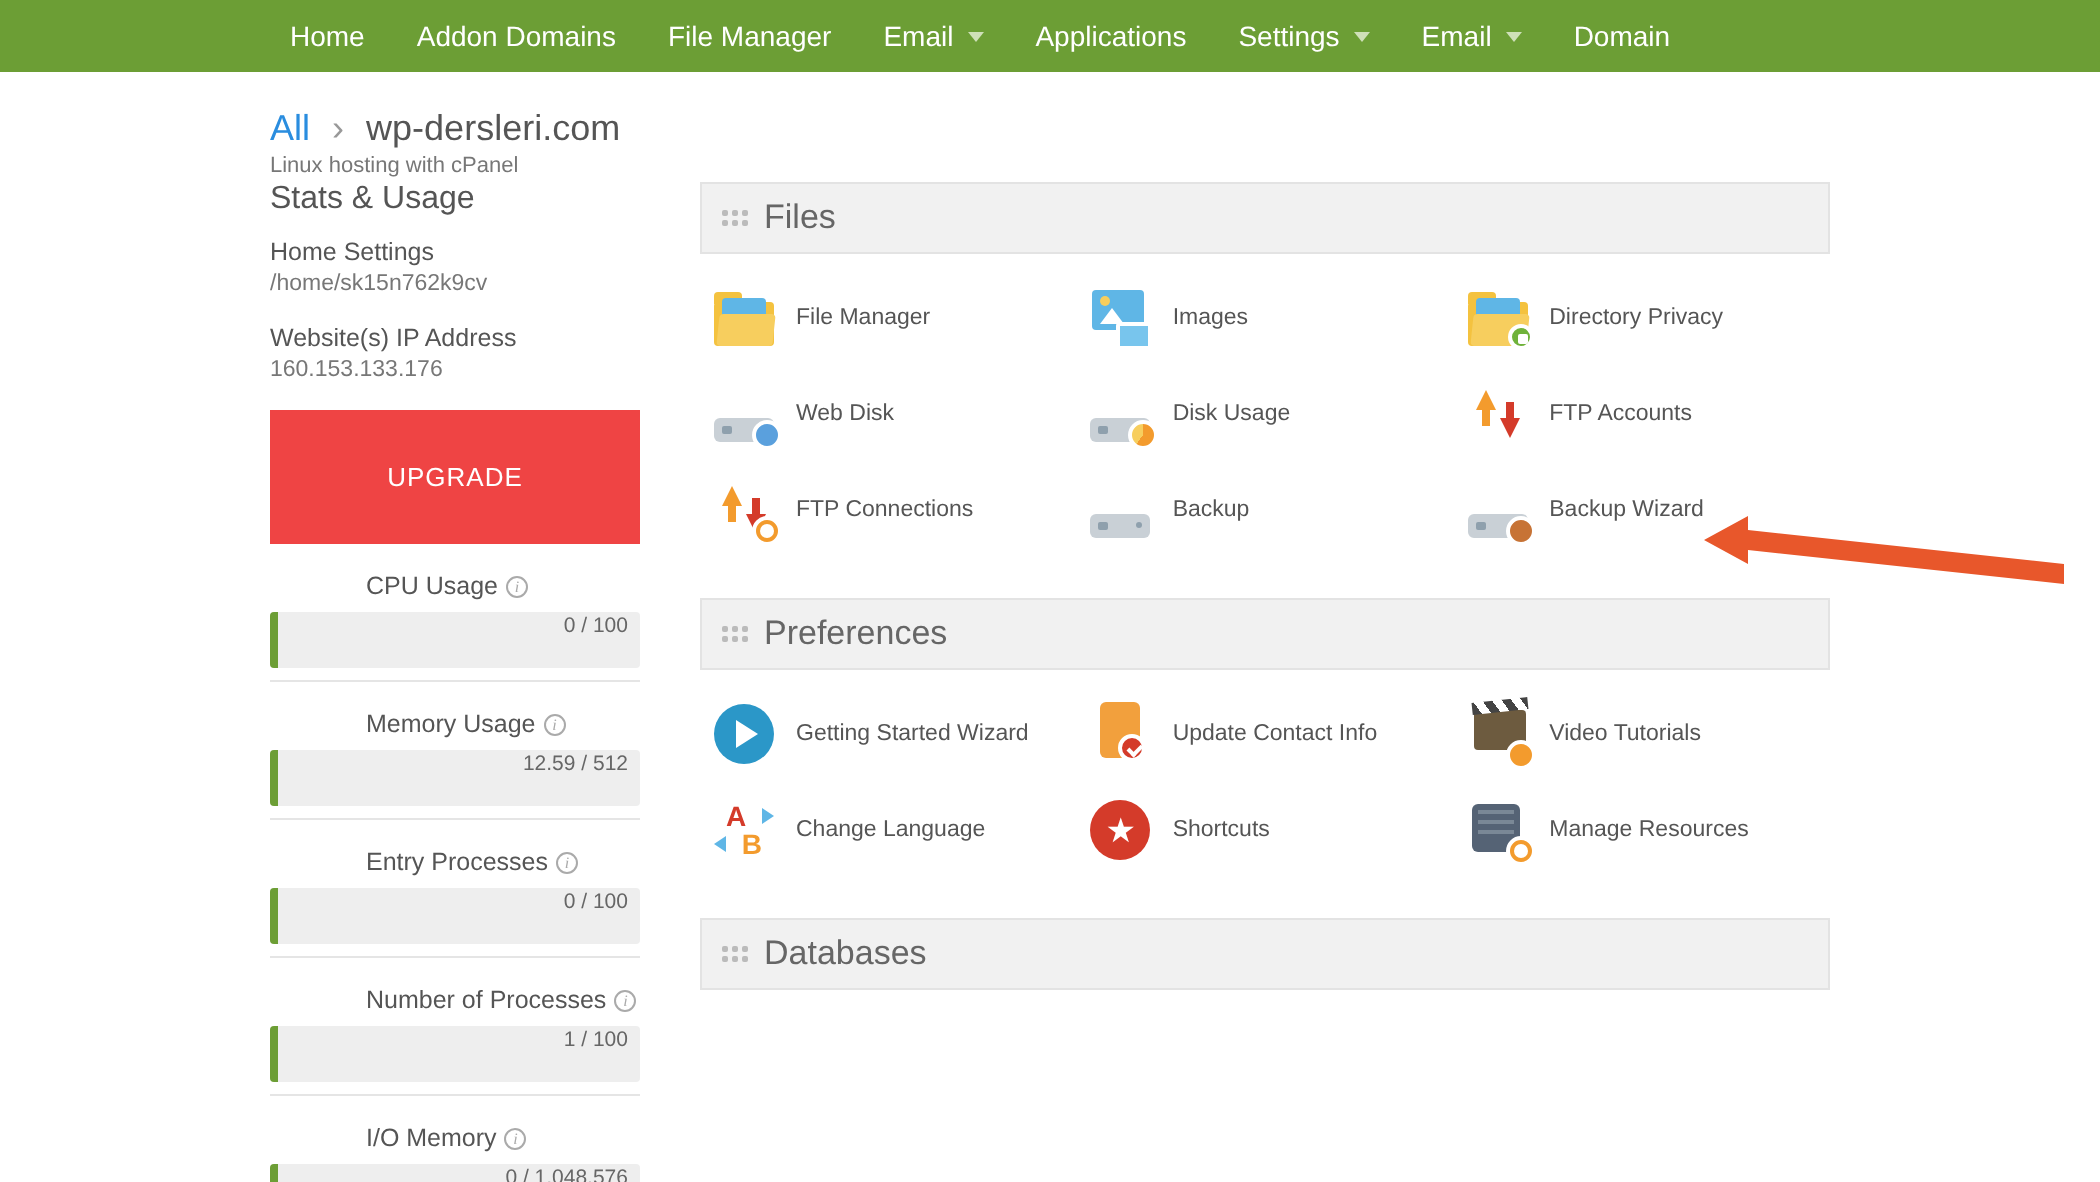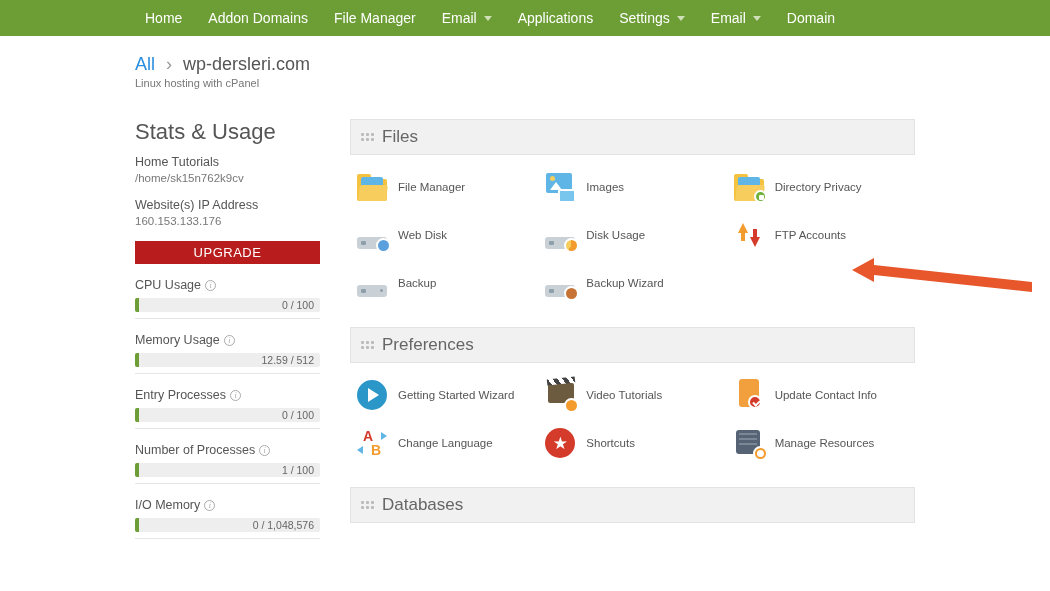--- a/index.html
+++ b/index.html
@@ -9,33 +9,33 @@
     .topnav { background: #6c9e35; height: 36px; display: flex; align-items: center; padding-left: 145px; gap: 26px; }
     .topnav a { color: #fff; font-size: 14px; cursor: pointer; display: flex; align-items: center; gap: 5px; }
     .chev::after { content: ""; display: inline-block; border-left: 4px solid transparent; border-right: 4px solid transparent; border-top: 5px solid #cfe0b8; margin-left: 2px; }
 
     .wrap { display: flex; padding: 18px 135px 10px 135px; gap: 30px; position: relative; }
 
     
     .crumbs { font-size: 18px; color: #555; margin-bottom: 2px; }
     .crumbs .all { color: #2a8ddf; cursor: pointer; }
     .crumbs .sep { color: #999; margin: 0 6px; }
-    .sub { font-size: 11px; color: #777; margin-bottom: 30px; }
+    .sub { font-size: 11px; color: #777; margin-bottom: 2px; }
 
     .side { width: 185px; flex: 0 0 185px; }
-    .side h3 { font-size: 22px; font-weight: 400; color: #555; margin-bottom: 10px; }
+    .side h3 { font-size: 16px; font-weight: 400; color: #555; margin-bottom: 10px; }
     .side .lbl { font-size: 12.5px; color: #555; margin-bottom: 3px; }
     .side .val { font-size: 11.5px; color: #777; margin-bottom: 14px; word-break: break-all; }
 
-    .upgrade { background: #b91c1c; color: #fff; text-align: center; padding: 4px 0; font-size: 13px; letter-spacing: 0.5px; margin-bottom: 14px; cursor: pointer; }
+    .upgrade { background: #ef4444; color: #fff; text-align: center; padding: 26px 0; font-size: 13px; letter-spacing: 0.5px; margin-bottom: 14px; cursor: pointer; }
 
     .stat { margin-bottom: 14px; }
-    .stat-lbl { font-size: 12.5px; color: #555; margin-bottom: 6px; display: flex; align-items: center; gap: 4px; }
+    .stat-lbl { font-size: 12.5px; color: #555; margin-bottom: 6px; display: flex; align-items: center; gap: 4px; margin-left: 48px; }
     .info-i { display: inline-flex; align-items: center; justify-content: center; width: 11px; height: 11px; border: 1px solid #aaa; border-radius: 50%; font-size: 8px; font-style: italic; color: #aaa; font-family: serif; }
-    .bar { height: 14px; background: #eee; border-radius: 2px; position: relative; display: flex; }
+    .bar { height: 28px; background: #eee; border-radius: 2px; position: relative; display: flex; }
     .bar .fill { background: #6c9e35; width: 4px; border-radius: 2px 0 0 2px; }
     .bar .txt { position: absolute; right: 6px; top: 0; line-height: 14px; font-size: 10.5px; color: #666; }
     .stat-divider { border-top: 1px solid #e5e5e5; margin-top: 6px; }
 
     
     .main { flex: 1; min-width: 0; }
     .search { width: 100%; border: 1px solid #ccc; padding: 7px 9px; font-size: 12.5px; color: #999; margin-bottom: 12px; }
 
     .section { margin-bottom: 16px; }
     .sec-head { background: #f1f1f1; border: 1px solid #e3e3e3; padding: 7px 10px; font-size: 17px; color: #666; display: flex; align-items: center; gap: 8px; }
@@ -122,21 +122,21 @@
     <div class="crumbs">
       <span class="all">All</span>
       <span class="sep">›</span>
       <span>wp-dersleri.com</span>
     </div>
     <div class="sub">Linux hosting with cPanel</div>
 
     <div style="display:flex; gap:30px;">
       <div class="side">
         <h3>Stats &amp; Usage</h3>
-        <div class="lbl">Home Tutorials</div>
+        <div class="lbl">Home Settings</div>
         <div class="val">/home/sk15n762k9cv</div>
         <div class="lbl">Website(s) IP Address</div>
         <div class="val">160.153.133.176</div>
 
         <div class="upgrade">UPGRADE</div>
 
         <div class="stat">
           <div class="stat-lbl">
               <span>CPU Usage</span>
               <span class="info-i">i</span>
@@ -257,20 +257,32 @@
                     <div class="ar1"></div>
                     <div class="st1"></div>
                     <div class="ar2"></div>
                     <div class="st2"></div>
                   </div>
                 </div>
                 <span class="txt">FTP Accounts</span>
               </div>
             <div class="item">
                 <div class="ic">
+                  <div class="ftp-ic">
+                    <div class="ar1"></div>
+                    <div class="st1"></div>
+                    <div class="ar2"></div>
+                    <div class="st2"></div>
+                  </div>
+                  <div class="badge gear-b"></div>
+                </div>
+                <span class="txt">FTP Connections</span>
+              </div>
+            <div class="item">
+                <div class="ic">
                   <div class="disk-ic"></div>
                 </div>
                 <span class="txt">Backup</span>
               </div>
             <div class="item">
                 <div class="ic">
                   <div class="disk-ic"></div>
                   <div class="badge pencil"></div>
                 </div>
                 <span class="txt">Backup Wizard</span>
@@ -293,32 +305,32 @@
           </div>
           <div class="grid">
             <div class="item">
                 <div class="ic">
                   <div class="play-ic"></div>
                 </div>
                 <span class="txt">Getting Started Wizard</span>
               </div>
             <div class="item">
                 <div class="ic">
+                  <div class="clip-ic">
+                    <div class="chk"></div>
+                  </div>
+                </div>
+                <span class="txt">Update Contact Info</span>
+              </div>
+            <div class="item">
+                <div class="ic">
                   <div class="clapper"></div>
                   <div class="badge" style="background:#f39b2d"></div>
                 </div>
                 <span class="txt">Video Tutorials</span>
-              </div>
-            <div class="item">
-                <div class="ic">
-                  <div class="clip-ic">
-                    <div class="chk"></div>
-                  </div>
-                </div>
-                <span class="txt">Update Contact Info</span>
               </div>
             <div class="item">
                 <div class="ic">
                   <div class="lang-ic">
                     <span class="ra">A</span>
                     <span class="rb">B</span>
                     <span class="ar a1"></span>
                     <span class="ar a2"></span>
                   </div>
                 </div>

